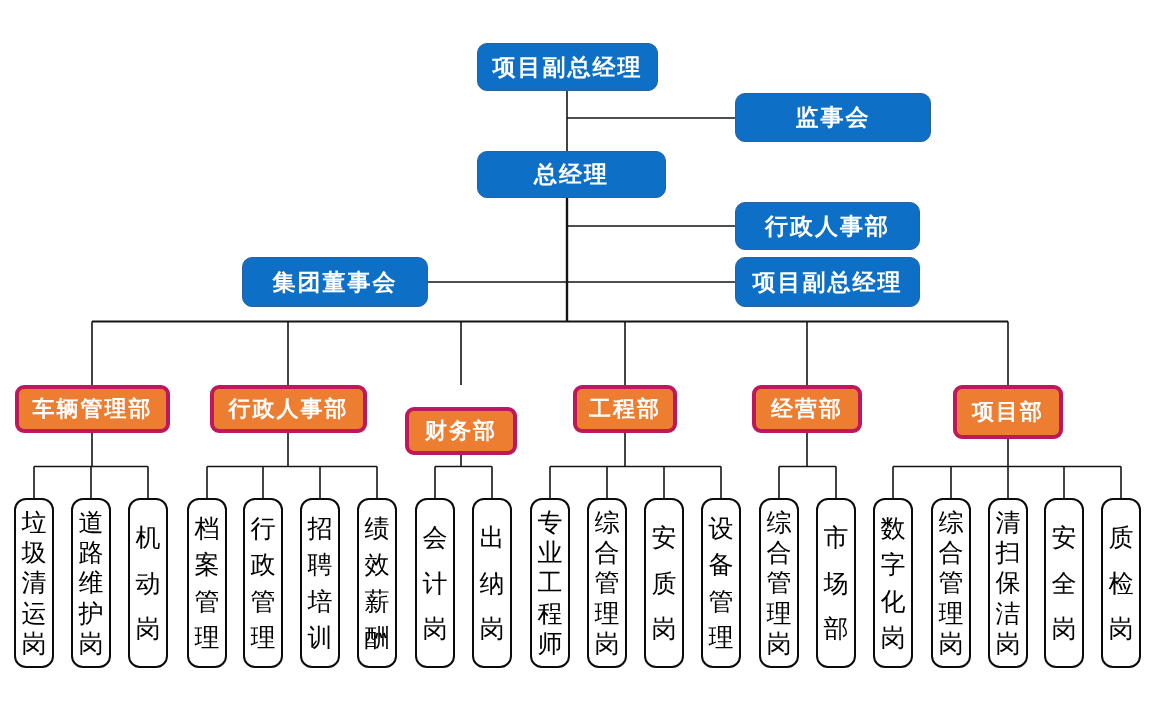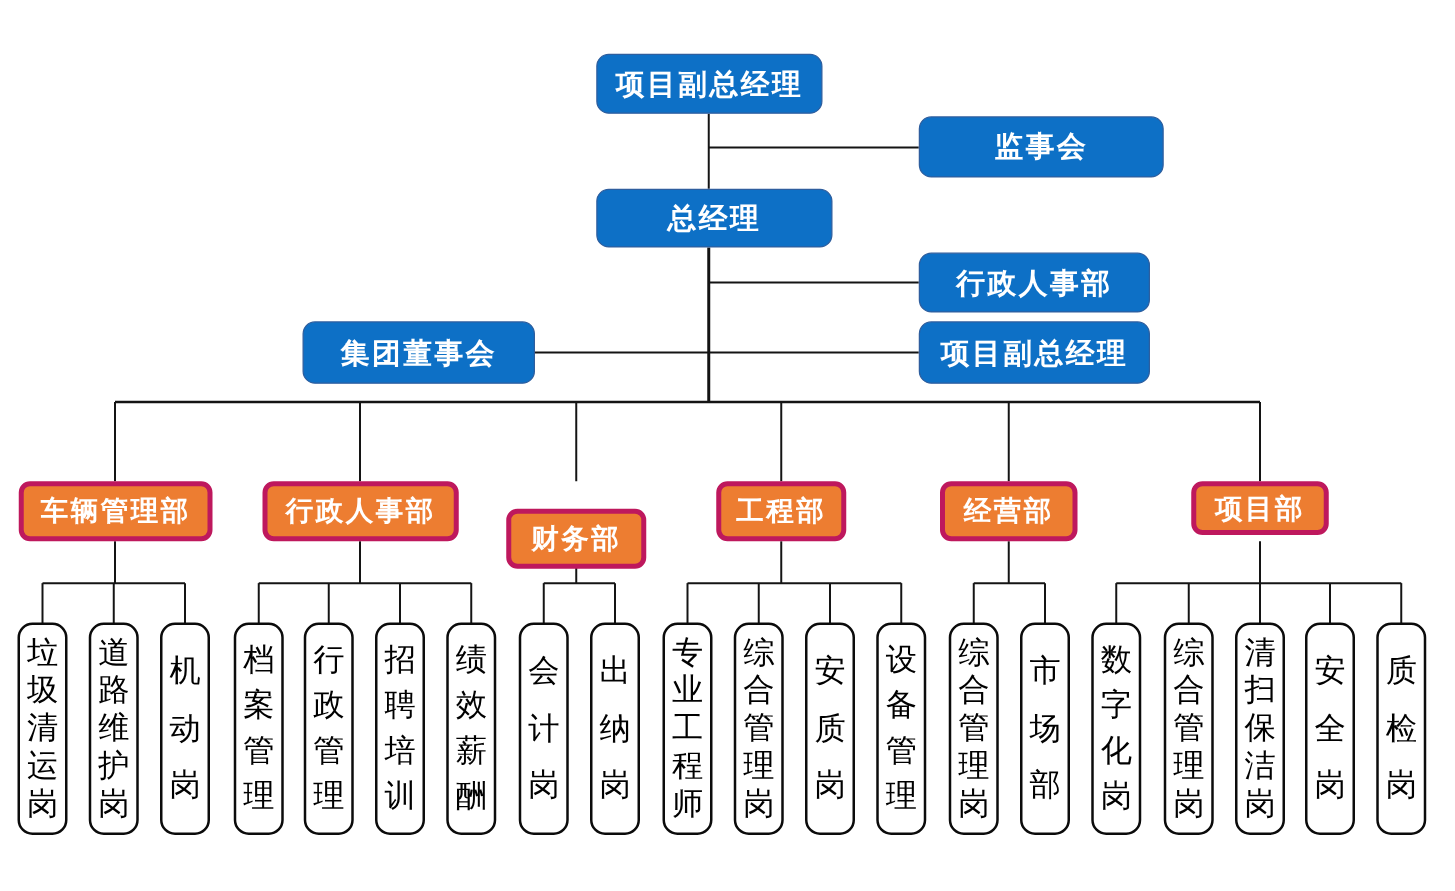--- a/index.html
+++ b/index.html
@@ -117,21 +117,21 @@
   </div>
   <div class="node orange" style="left:405px;top:407px;width:112px;height:48px">
     <span>财务部</span>
   </div>
   <div class="node orange" style="left:573px;top:385px;width:104px;height:48px">
     <span>工程部</span>
   </div>
   <div class="node orange" style="left:752px;top:385px;width:110px;height:48px">
     <span>经营部</span>
   </div>
-  <div class="node orange" style="left:953px;top:385px;width:110px;height:43px">
+  <div class="node orange" style="left:953px;top:385px;width:110px;height:54px">
     <span>项目部</span>
   </div>
 
   <div class="vbox" style="left:14px">
     <div class="vlabel">
         <span>垃</span>
         <span>圾</span>
         <span>清</span>
         <span>运</span>
         <span>岗</span>

